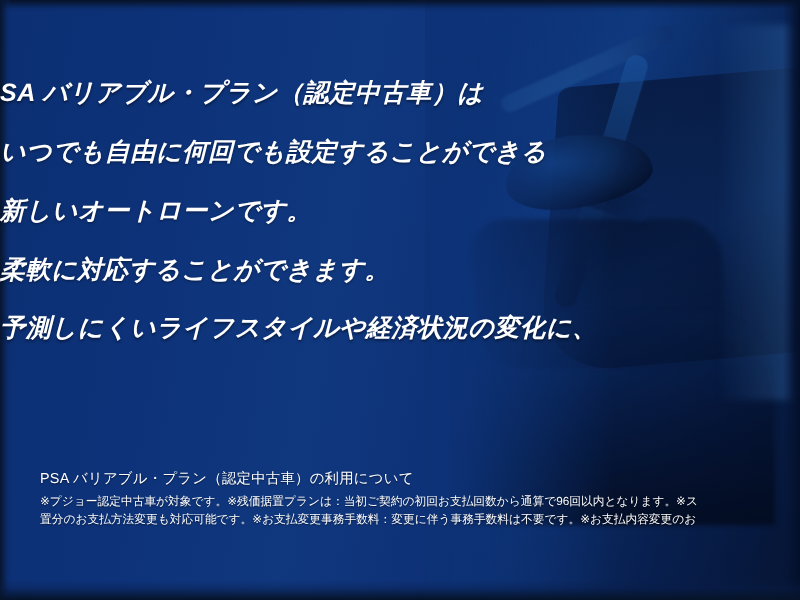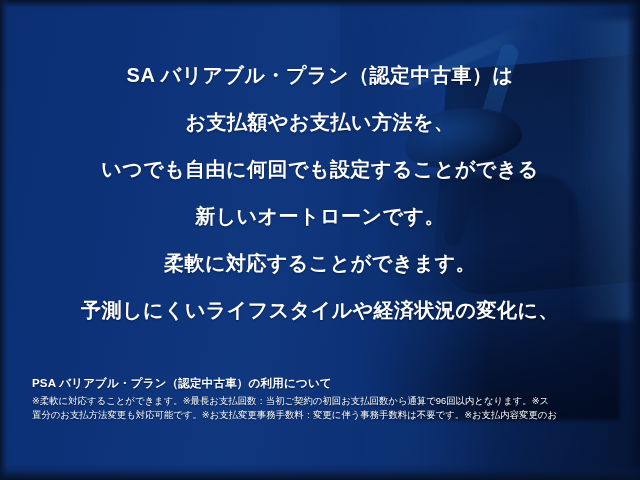--- a/index.html
+++ b/index.html
@@ -176,43 +176,44 @@
   .content {
     position: absolute;
     inset: 0;
     display: flex;
     flex-direction: column;
   }
 
   .headline {
     margin: 0;
     padding: 52px 0 0 0;
-    text-align: center;
+    text-align: left;
     color: #ffffff;
     font-weight: bold;
     font-size: 20px;
     line-height: 47px;
     letter-spacing: 0.5px;
     text-shadow: 0 1px 2px rgba(0,0,0,0.45);
+    font-style: italic;
   }
   .headline .hl-line {
     display: block;
     white-space: nowrap;
   }
 
   .disclaimer {
     position: absolute;
     left: 32px;
     right: 22px;
     top: 376px;
     color: #ffffff;
   }
   .disclaimer-title {
     font-size: 11.5px;
-    font-weight: bold;
+    font-weight: normal;
     letter-spacing: 0.2px;
     margin: 0 0 3px 0;
     line-height: 15px;
     text-shadow: 0 1px 1px rgba(0,0,0,0.5);
   }
   .disclaimer-body {
     font-size: 9.4px;
     line-height: 14px;
     letter-spacing: 0px;
     margin: 0;
@@ -245,29 +246,28 @@
 
   <div class="bg-vignette-top"></div>
   <div class="bg-vignette-left"></div>
   <div class="bg-vignette-right"></div>
   <div class="bg-vignette-bottom"></div>
 
   <div class="content">
 
     <h1 class="headline">
       <span class="hl-line">SA バリアブル・プラン（認定中古車）は</span>
-      <span class="hl-line">お支払額やお支払い方法を、</span>
       <span class="hl-line">いつでも自由に何回でも設定することができる</span>
       <span class="hl-line">新しいオートローンです。</span>
       <span class="hl-line">柔軟に対応することができます。</span>
       <span class="hl-line">予測しにくいライフスタイルや経済状況の変化に、</span>
     </h1>
 
     <div class="disclaimer">
       <p class="disclaimer-title">PSA バリアブル・プラン（認定中古車）の利用について</p>
       <p class="disclaimer-body">
-        <span class="dl-line">※柔軟に対応することができます。※最長お支払回数：当初ご契約の初回お支払回数から通算で96回以内となります。※ス</span>
+        <span class="dl-line">※プジョー認定中古車が対象です。※残価据置プランは：当初ご契約の初回お支払回数から通算で96回以内となります。※ス</span>
         <span class="dl-line">置分のお支払方法変更も対応可能です。※お支払変更事務手数料：変更に伴う事務手数料は不要です。※お支払内容変更のお</span>
       </p>
     </div>
 
   </div>
 </div>
 
 </body></html>

